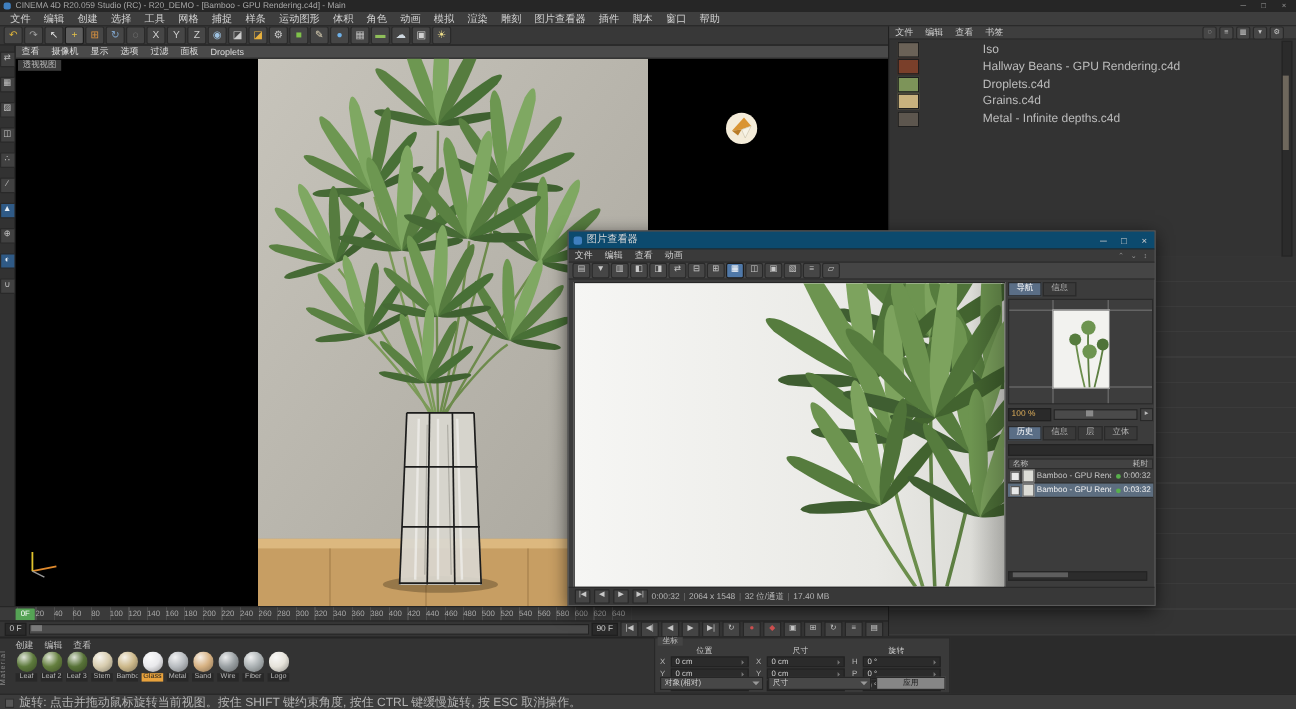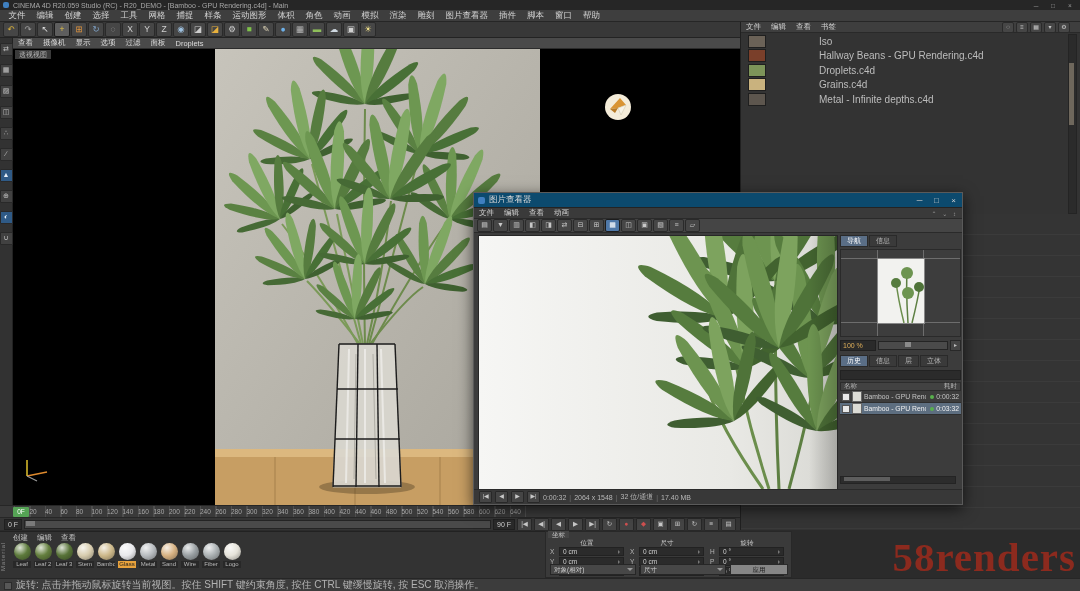--- a/index.html
+++ b/index.html
@@ -566,21 +566,20 @@
       <span class="cselect">尺寸</span>
       <span class="capply">应用</span>
     </div>
   </div>
 
   <div class="abs statusbar">
     <span class="status-dot"></span>
     <span class="status-hint">旋转: 点击并拖动鼠标旋转当前视图。按住 SHIFT 键约束角度, 按住 CTRL 键缓慢旋转, 按 ESC 取消操作。</span>
   </div>
 
-  <div class="abs watermark" style="color: rgb(140, 42, 30);">58renders</div>
 
   <div class="abs pv">
     <div class="pv-titlebar">
       <span class="pv-logo"></span>
       <span class="pv-title">图片查看器</span>
       <span class="pv-controls">
 
       <span class="pv-winbtn">─</span>
           <span class="pv-winbtn">□</span>
           <span class="pv-winbtn">×</span>

